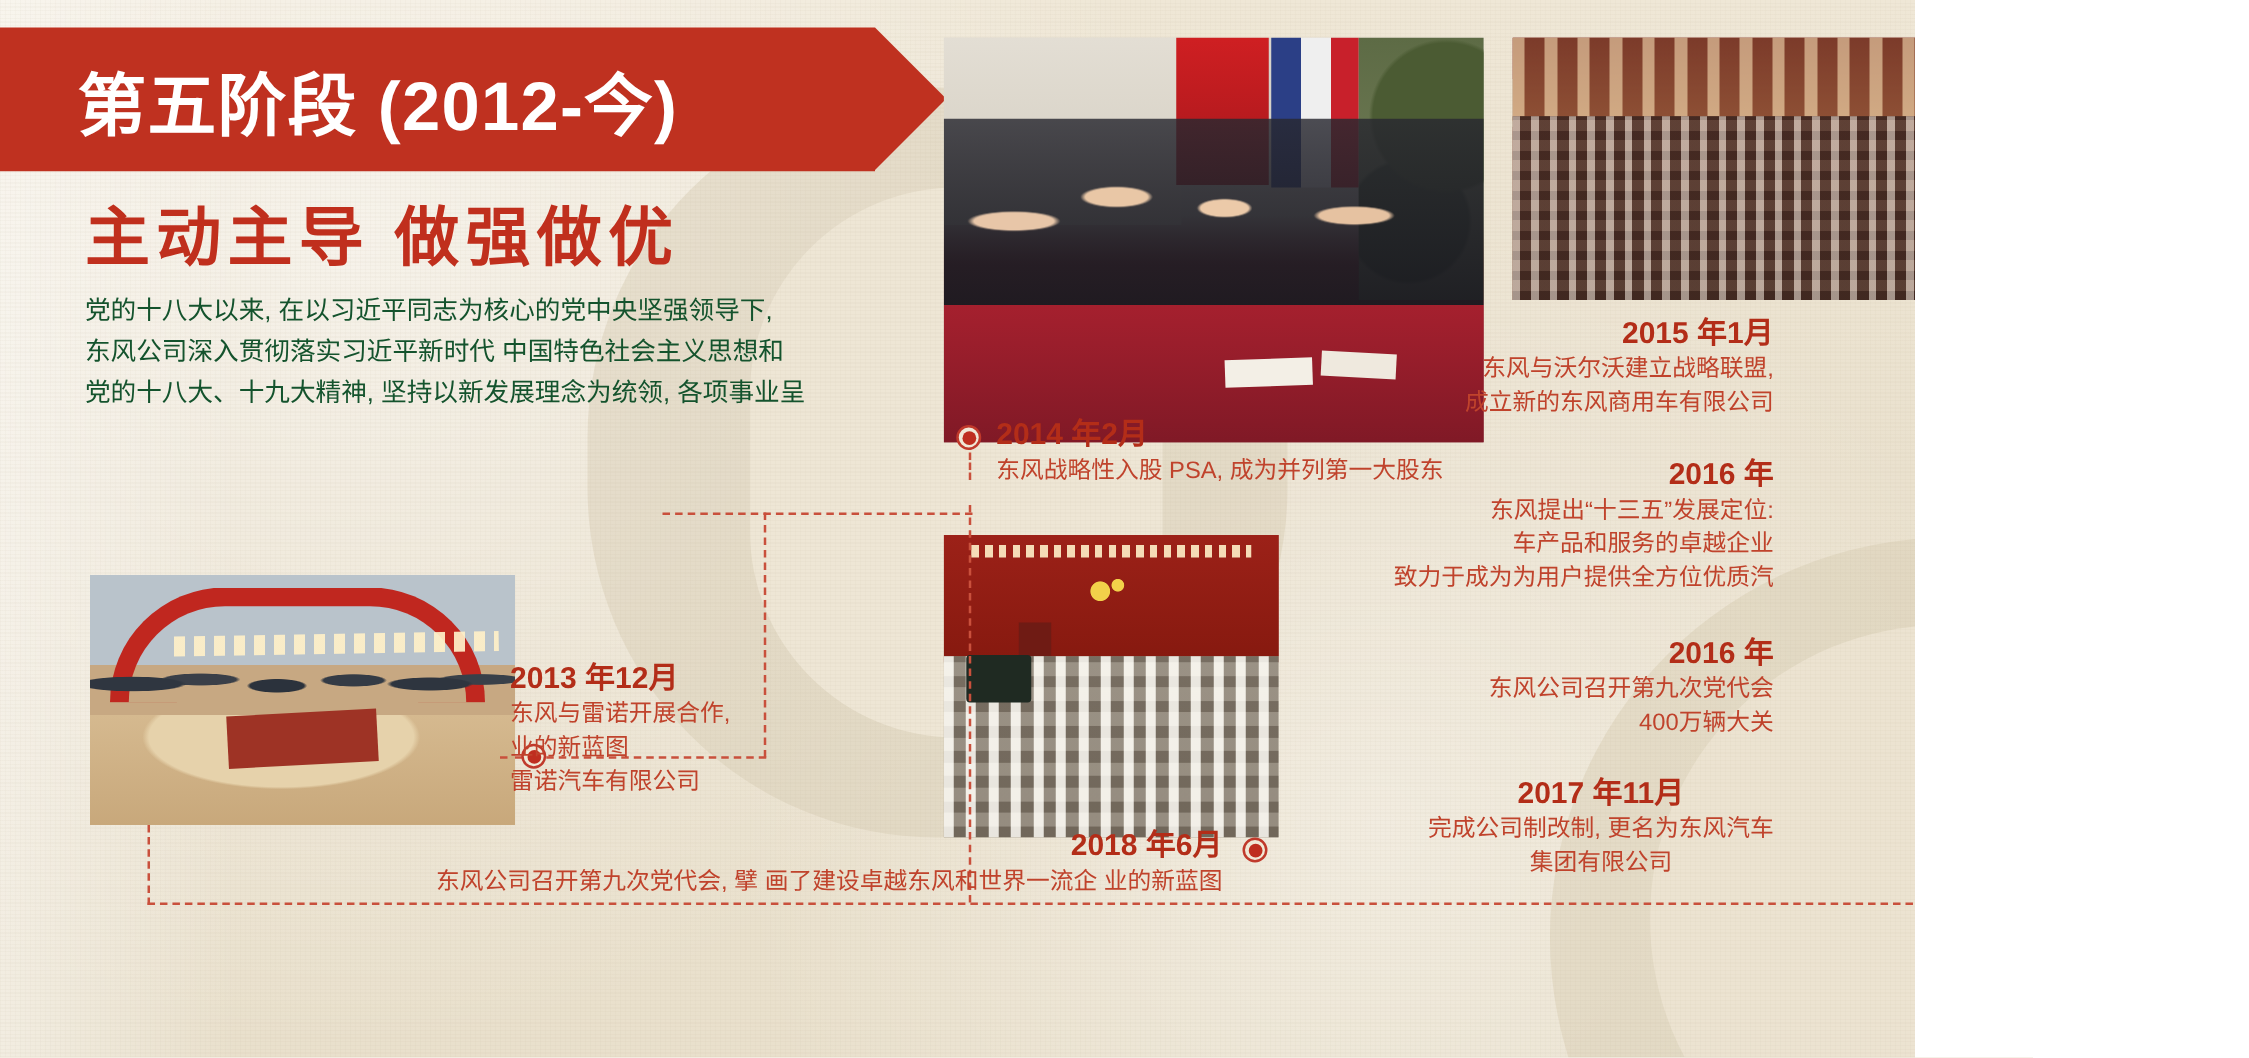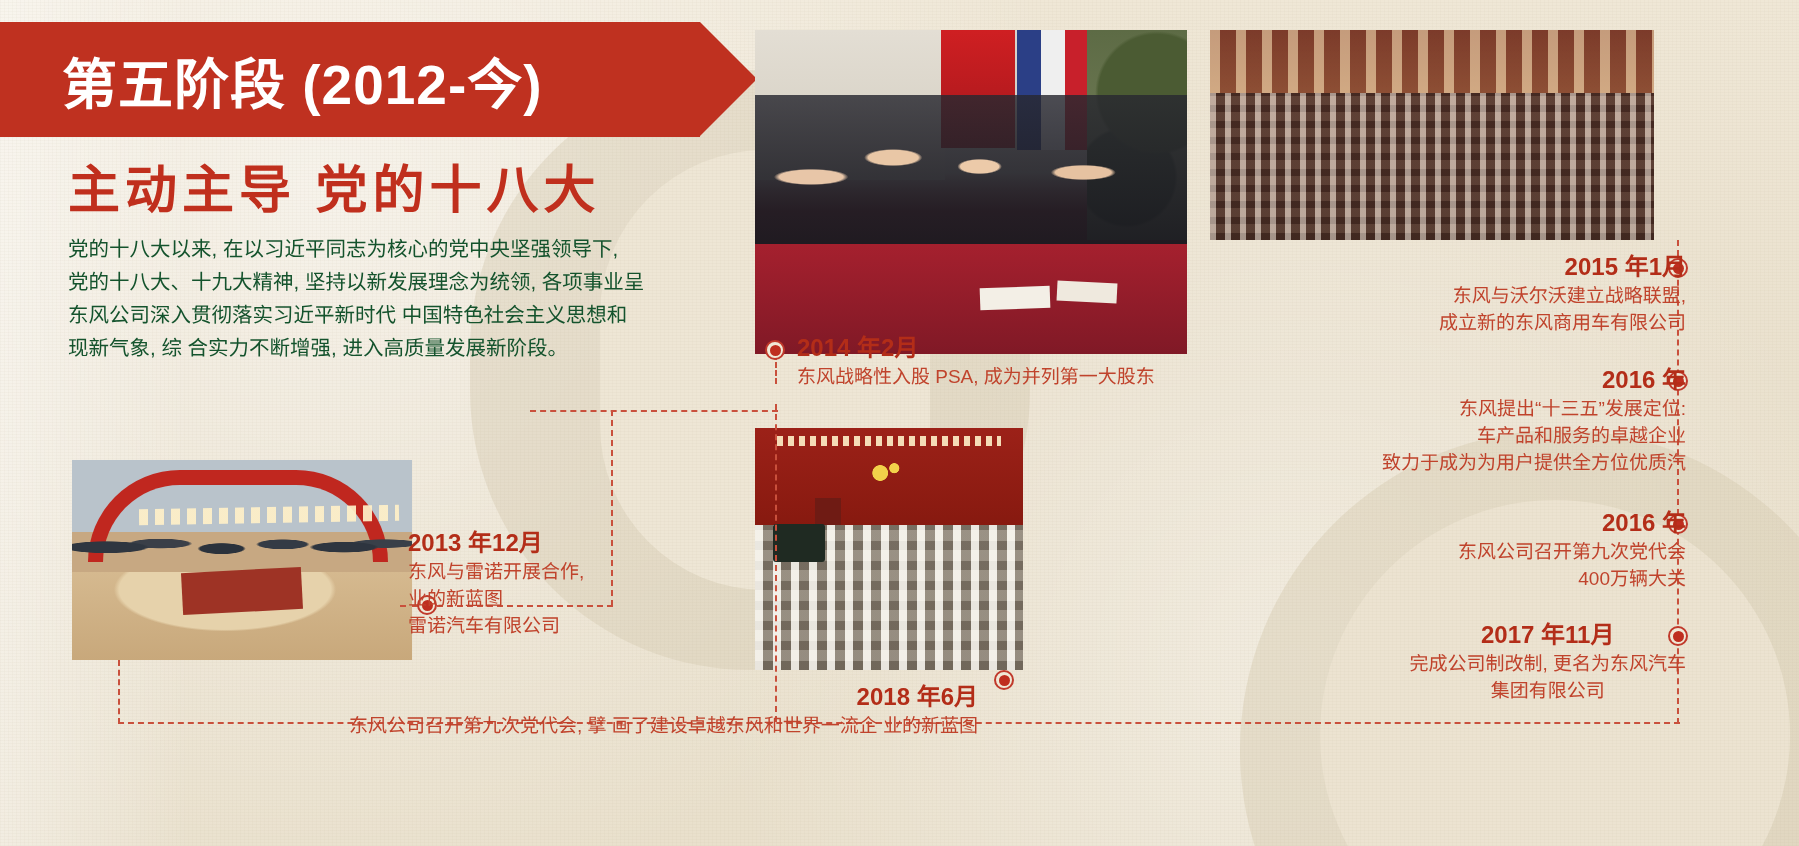--- a/index.html
+++ b/index.html
@@ -4,21 +4,21 @@
 <title>Dongfeng Timeline Infographic</title>
 <style>
   * { box-sizing: border-box; margin: 0; padding: 0; }
   html, body {
     width: 1799px; height: 846px;
     overflow: hidden;
     font-family: "Liberation Sans", "DejaVu Sans", sans-serif;
   }
   #stage {
     position: relative;
-    width: 1799px; height: 846px;
+    width: 1532px; height: 846px;
     background: #ece4d2;
     overflow: hidden;
   }
   
   .bg-paper {
     position: absolute; inset: 0;
     background:
       radial-gradient(circle at 18% 22%, rgba(255,255,255,0.55) 0%, rgba(255,255,255,0) 46%),
       radial-gradient(circle at 72% 78%, rgba(255,255,255,0.38) 0%, rgba(255,255,255,0) 40%),
       linear-gradient(180deg, #efe7d6 0%, #eae1ce 45%, #e9e0cc 100%);
@@ -272,21 +272,21 @@
     color: #b32d18; white-space: nowrap;
   }
   .evt .evt-desc {
     font-size: 19px; line-height: 27px; color: #c0432c; white-space: nowrap;
   }
   .evt.right-align { text-align: right; }
   .evt.left-align  { text-align: left; }
 
   #evt-2014 { left: 797px; top: 333px; }
   #evt-2013 { left: 408px; top: 528px; }
-  #evt-2018 { left: 318px; top: 662px; text-align: right; width: 660px; margin-top: 20px; }
+  #evt-2018 { left: 318px; top: 662px; text-align: right; width: 660px; }
   #evt-2018 .evt-desc { white-space: nowrap; text-align: right; }
 
   #evt-2015 { right: 113px; top: 252px; }
   #evt-2016a { right: 113px; top: 365px; }
   #evt-2016b { right: 113px; top: 508px; }
   #evt-2017 { right: 113px; top: 620px; text-align: center; }
 </style>
 </head>
 <body>
 
@@ -297,26 +297,25 @@
   <div class="deco-arc-2"></div>
   <div class="deco-arc-3"></div>
   <div class="deco-arc-4"></div>
   <div class="deco-band"></div>
   <div class="bg-noise"></div>
 
   <div class="banner">
     <div class="banner-title">第五阶段 (2012-今)</div>
   </div>
 
-  <div class="headline">主动主导 党的十八大</div>
+  <div class="headline">主动主导 做强做优</div>
   <div class="intro">
     <p>党的十八大以来, 在以习近平同志为核心的党中央坚强领导下,</p>
+    <p>东风公司深入贯彻落实习近平新时代  中国特色社会主义思想和</p>
     <p>党的十八大、十九大精神, 坚持以新发展理念为统领, 各项事业呈</p>
-    <p>东风公司深入贯彻落实习近平新时代  中国特色社会主义思想和</p>
-    <p>现新气象, 综 合实力不断增强, 进入高质量发展新阶段。</p>
   </div>
 
   <div class="photo" id="photo-psa">
     <div class="frame">
       <div class="wall"></div>
       <div class="flag-cn"></div>
       <div class="flag-fr"></div>
       <div class="plant"></div>
       <div class="people"></div>
       <div class="table"></div>

